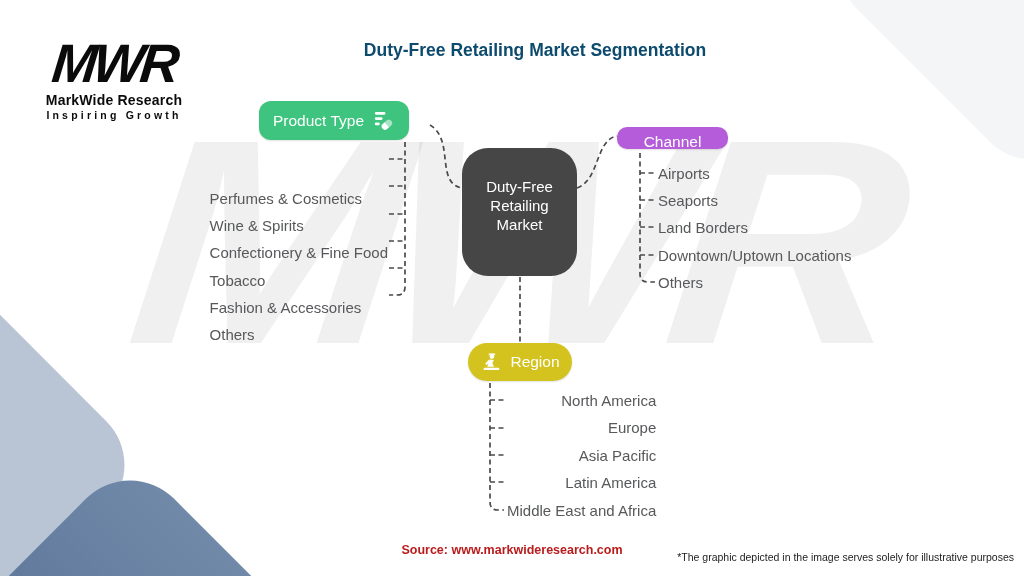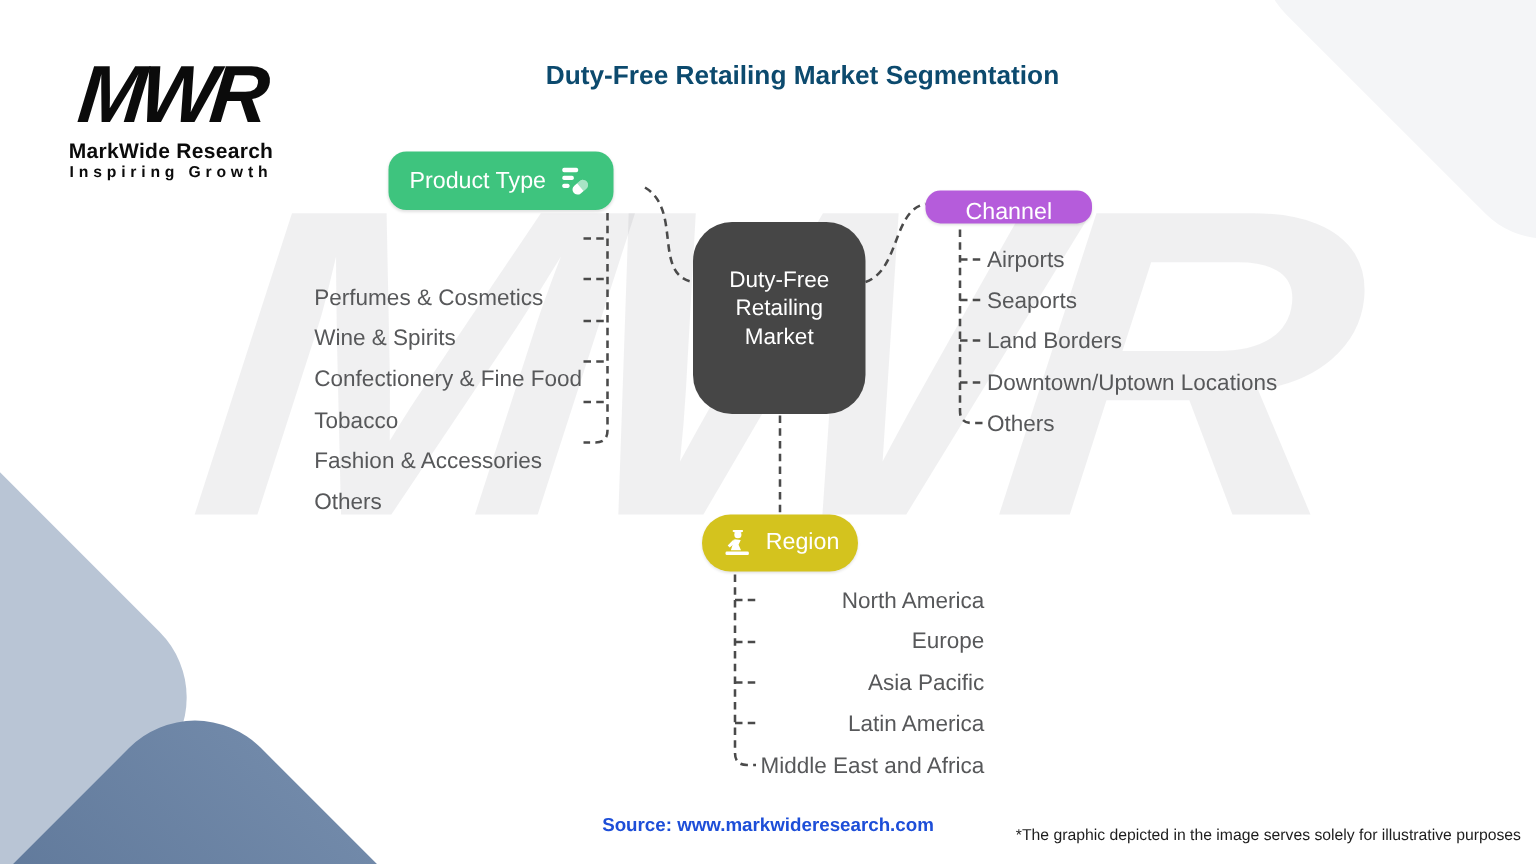--- a/index.html
+++ b/index.html
@@ -47,21 +47,21 @@
                       font-size:15px; line-height:19px; font-weight:400; }
   
   .seg-list { position:absolute; z-index:3; color:#57585a; font-size:15px; }
   .seg-item { height:27.2px; line-height:27.2px; white-space:nowrap; }
   #list-product { right:636px; top:146px; text-align:left;margin-top:39px; }
   #list-channel { left:658px; top:160px; text-align:left; }
   #list-region  { left:507px; top:387px; text-align:right; line-height:27.4px; }
   #list-region .seg-item { height:27.4px; line-height:27.4px; }
   
   .footer-source { position:absolute; z-index:3; left:0; width:1024px; top:543px;
-                   text-align:center; font-size:12.5px; font-weight:700; color:#1d4ed8; }
+                   text-align:center; font-size:12.5px; font-weight:700; color:#b91c1c; }
   .footer-disclaimer { position:absolute; z-index:3; right:10px; top:551px;
                        font-size:10.5px; font-weight:500; color:#1d1d1d; }
 </style>
 </head>
 <body>
 
 <div id="stage">
 
   <div class="shape shape-corner"></div>
   <div class="shape shape-light"></div>

